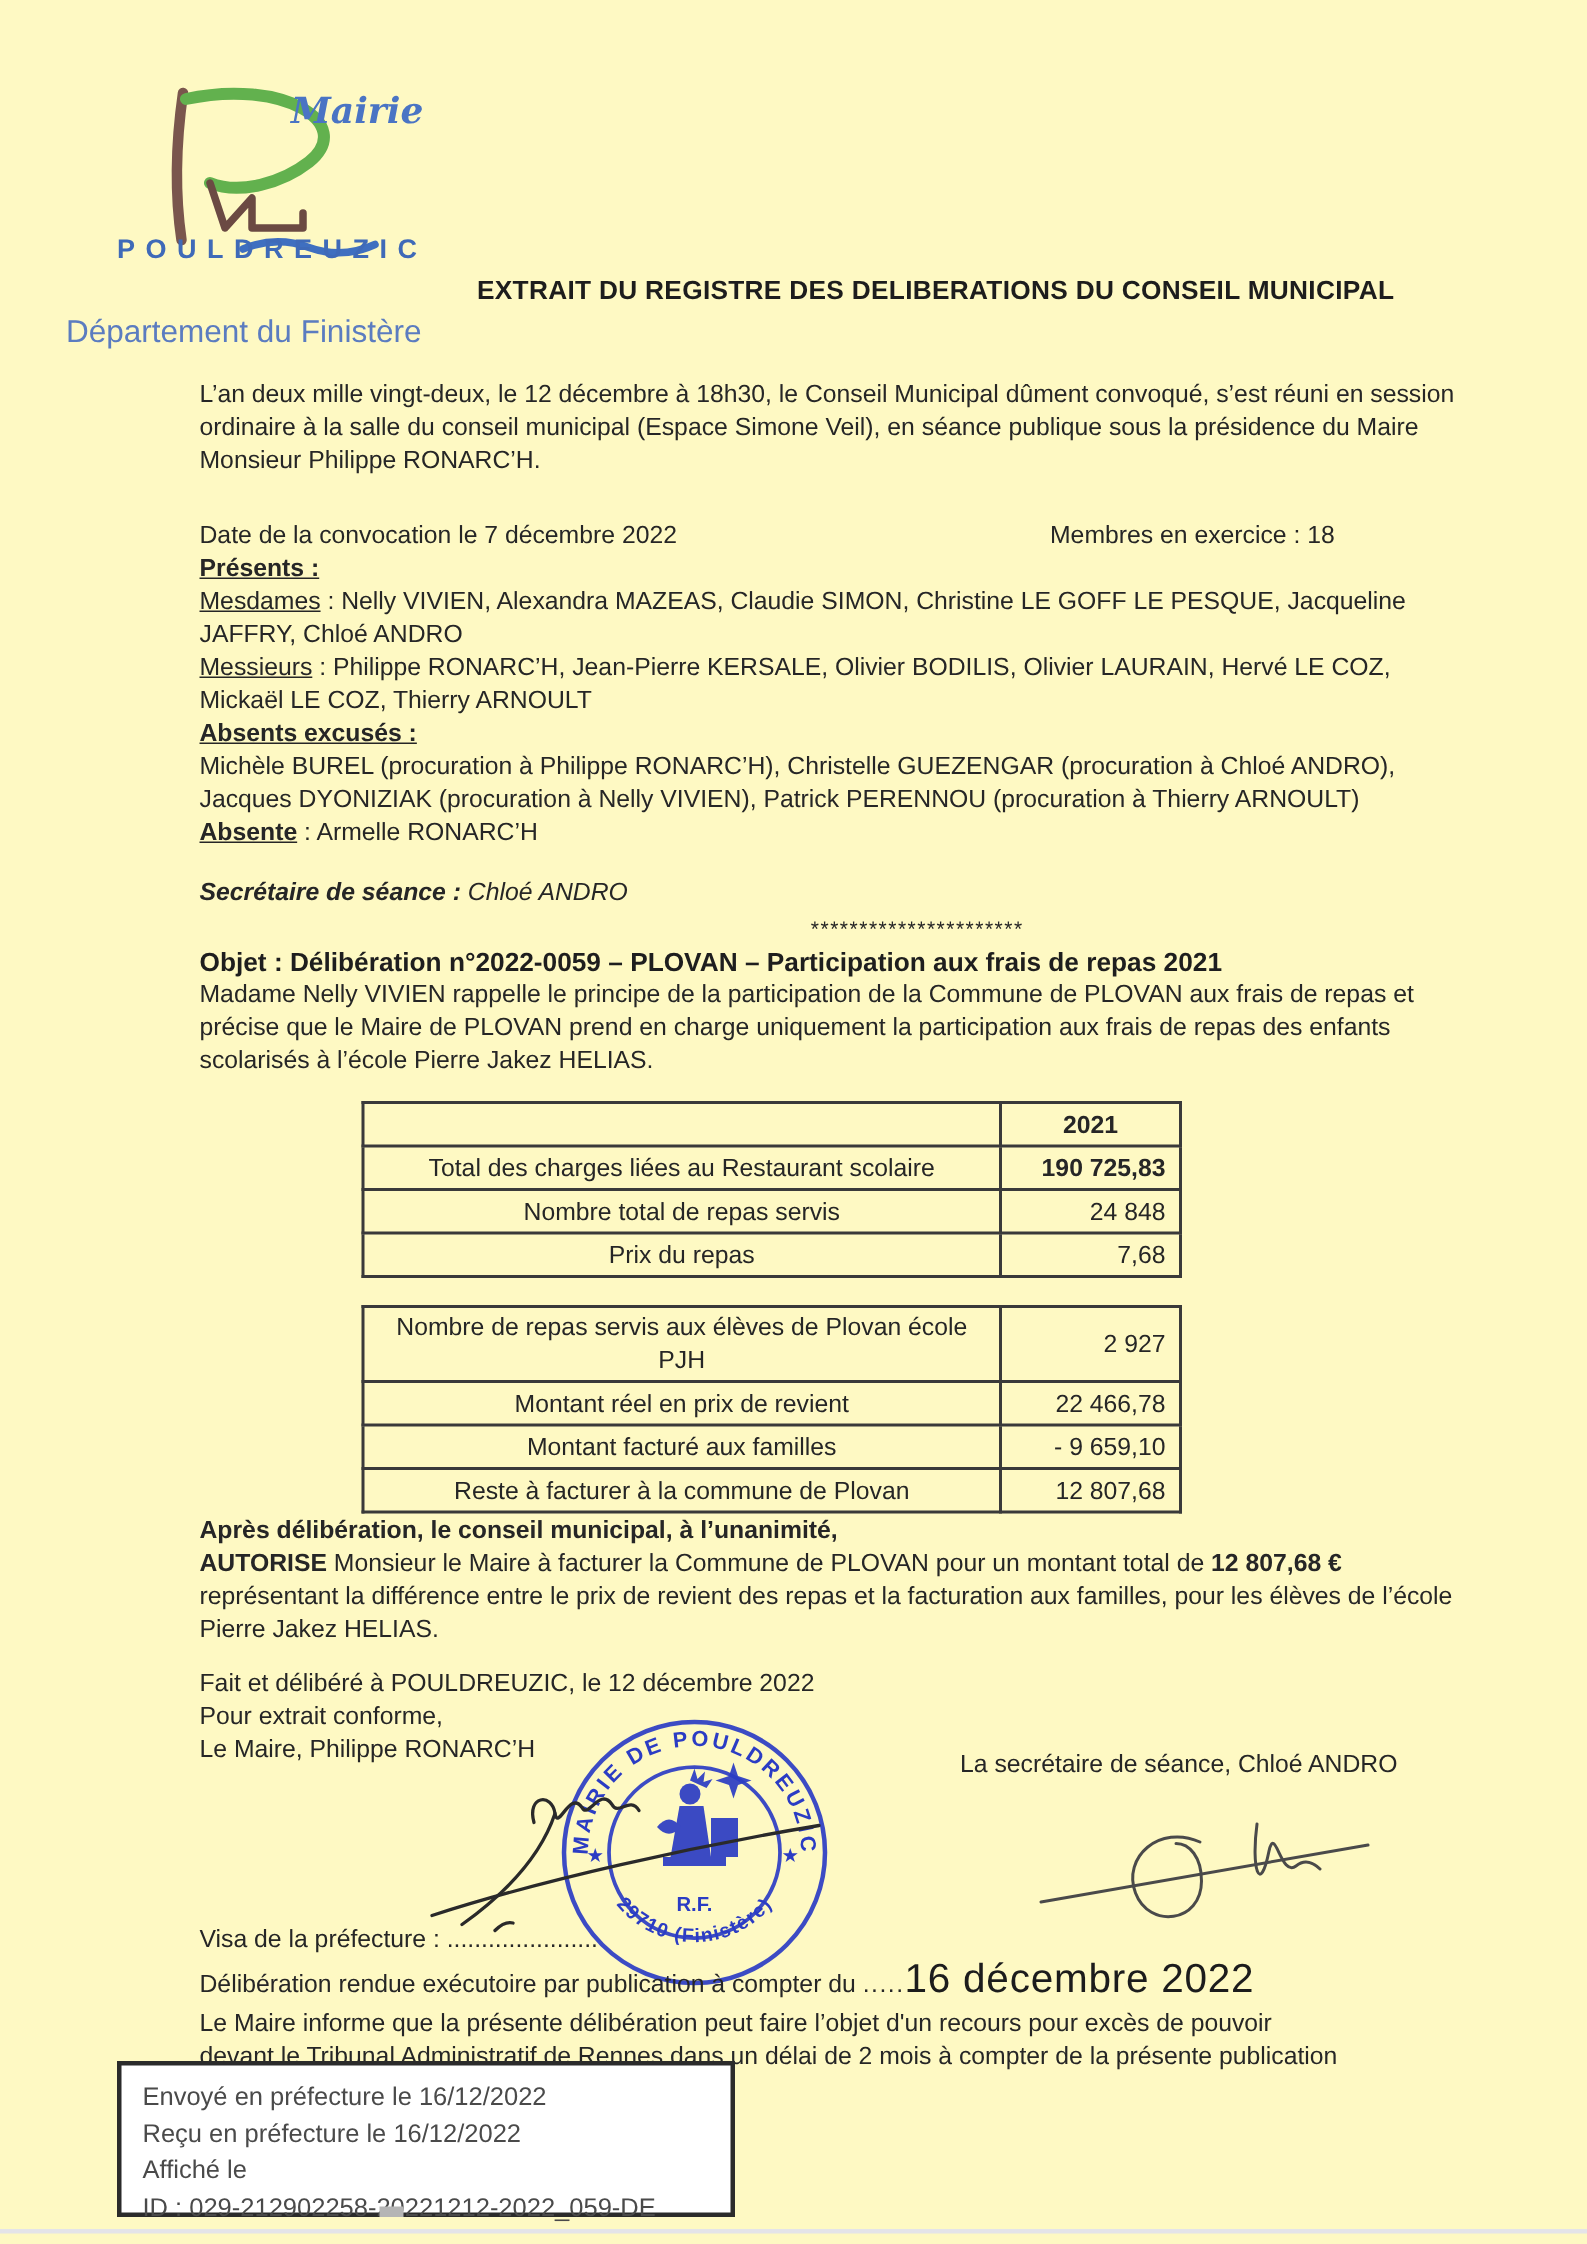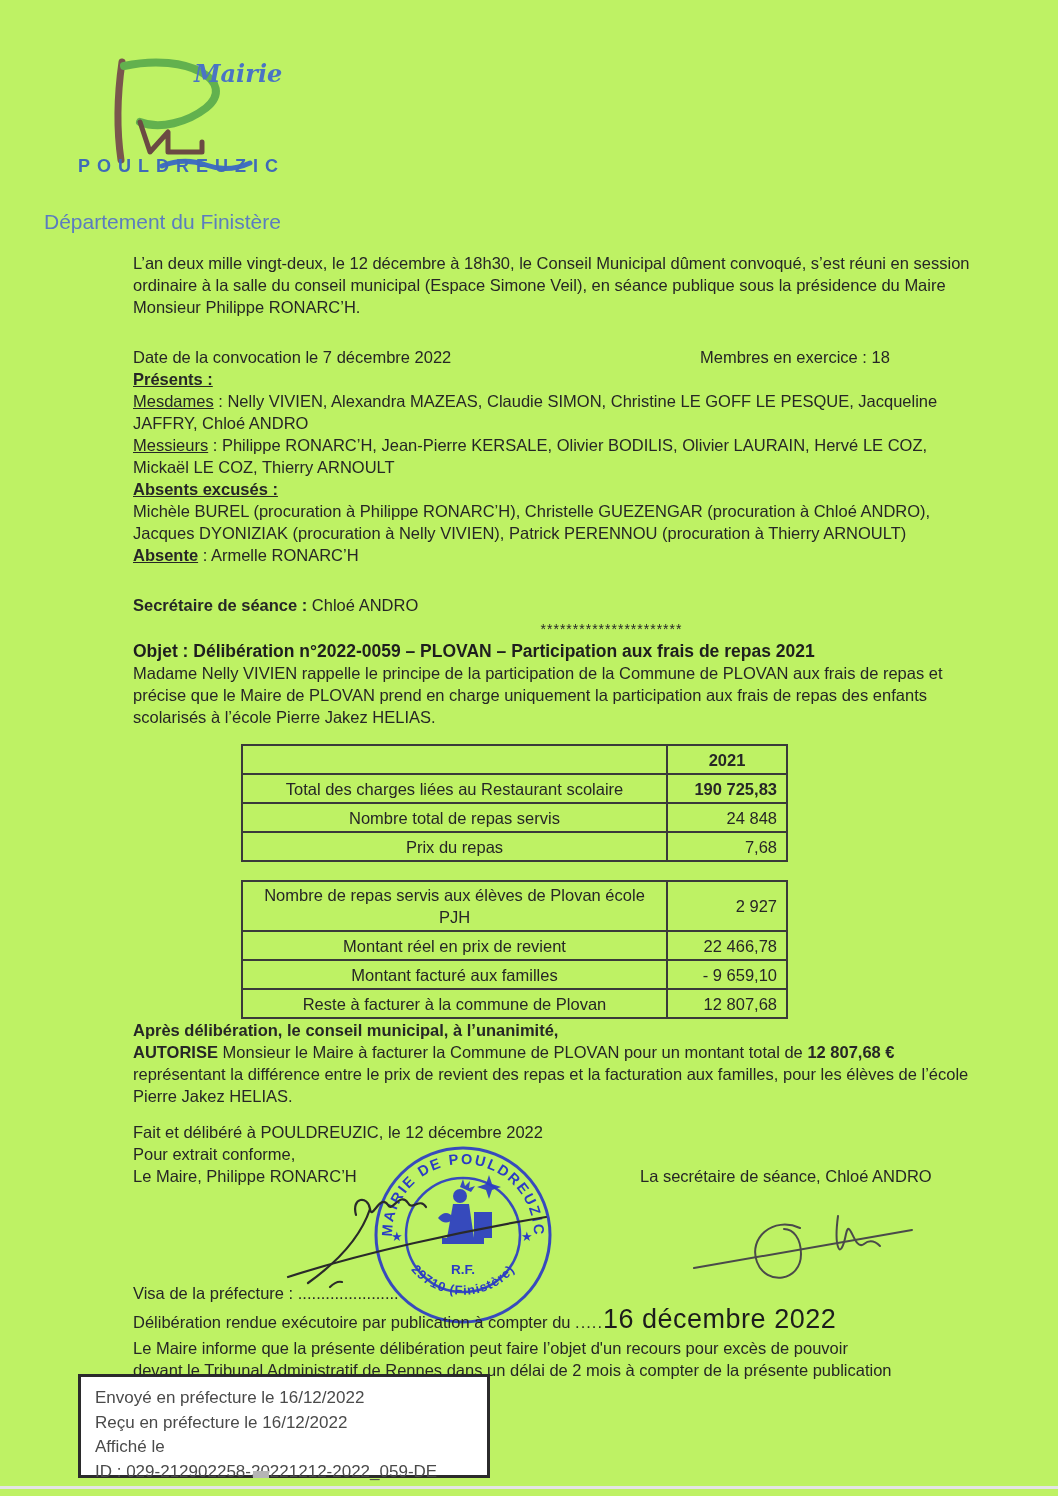--- a/index.html
+++ b/index.html
@@ -1,17 +1,17 @@
 <!DOCTYPE html>
 <html><head>
 <meta charset="utf-8">
 <style>
   html,body{margin:0;padding:0;background:#ffffff;}
   .page{
-    position:relative;width:1058px;height:1496px;background:#bef264;overflow:hidden;
+    position:relative;width:1058px;height:1496px;background:#fef9c3;overflow:hidden;
     font-family:"Liberation Sans","DejaVu Sans",sans-serif;color:#262626;
   }
   
   .logo-svg{position:absolute;left:88px;top:56px;width:200px;height:116px;}
   .commune-name{
     position:absolute;left:78px;top:156px;font-size:18px;font-weight:bold;
     letter-spacing:7px;color:#3f6ab8;
   }
   .departement{
     position:absolute;left:44px;top:210px;font-size:21px;color:#5b7cc0;font-weight:500;
@@ -41,21 +41,21 @@
     border:2px solid #3a3a3a;padding:2px 9px;height:23px;
   }
   td.lbl{width:405px;text-align:center;}
   td.val,th.val{width:100px;text-align:right;}
   th.year{text-align:center;font-weight:bold;}
   
   .unanimite{margin-top:32px;font-weight:bold;}
   .autorise{margin-top:22px;}
   
   .sig-block{margin-top:14px;position:relative;}
-  .sec-label{position:absolute;left:507px;top:44px;white-space:nowrap;}
+  .sec-label{position:absolute;left:507px;top:54px;white-space:nowrap;}
   .stamp-svg{position:absolute;left:368px;top:1140px;width:190px;height:190px;}
   .mayor-sig{position:absolute;left:278px;top:1183px;width:290px;height:112px;}
   .secretary-sig{position:absolute;left:688px;top:1198px;width:232px;height:100px;}
   
   .footer-block{position:absolute;left:133px;top:1282px;width:860px;font-size:16.5px;line-height:22px;}
   .footer-block p{margin:0;}
   .executoire{line-height:30px;white-space:nowrap;}
   .big-date{font-size:27px;color:#1c1c1c;letter-spacing:0.5px;}
   .dots{letter-spacing:1px;}
   
@@ -76,38 +76,39 @@
   <svg class="logo-svg" viewBox="0 0 200 116">
     <path d="M34,6 C30,34 28,70 33,104" fill="none" stroke="#7a564d" stroke-width="7" stroke-linecap="round"></path>
     <path d="M36,10 C100,-4 150,26 118,52 C100,66 72,74 52,66" fill="none" stroke="#62b14e" stroke-width="8" stroke-linecap="round"></path>
     <path d="M52,66 L62,96 L80,76 L80,96 L114,96 L114,86" fill="none" stroke="#6b4a43" stroke-width="5" stroke-linejoin="round" stroke-linecap="round"></path>
     <path d="M74,110 Q96,101 118,109 T162,107" fill="none" stroke="#3f6fc0" stroke-width="5" stroke-linecap="round"></path>
     <text x="106" y="26" font-family="DejaVu Serif, serif" font-style="italic" font-weight="bold" font-size="24" fill="#4a74c4">Mairie</text>
   </svg>
   <div class="commune-name">POULDREUZIC</div>
   <div class="departement">Département du Finistère</div>
 
+  <div class="doc-title">EXTRAIT DU REGISTRE DES DELIBERATIONS DU CONSEIL MUNICIPAL</div>
 
   <div class="content">
 
     <p>L’an deux mille vingt-deux, le 12 décembre à 18h30, le Conseil Municipal dûment convoqué, s’est réuni en session ordinaire à la salle du conseil municipal (Espace Simone Veil), en séance publique  sous la présidence du Maire Monsieur Philippe RONARC’H.</p>
 
     <div class="row-convocation">
       <span>Date de la convocation le 7 décembre 2022</span>
       <span class="membres">Membres en exercice : 18</span>
     </div>
 
     <p class="presents-label b u">Présents :</p>
     <p><span class="u">Mesdames</span><span> : Nelly VIVIEN, Alexandra MAZEAS, Claudie SIMON, Christine LE GOFF LE PESQUE, Jacqueline JAFFRY, Chloé ANDRO</span></p>
     <p><span class="u">Messieurs</span><span> : Philippe RONARC’H, Jean-Pierre KERSALE, Olivier BODILIS, Olivier LAURAIN, Hervé LE COZ, Mickaël LE COZ, Thierry ARNOULT</span></p>
     <p class="b u">Absents excusés :</p>
     <p>Michèle BUREL (procuration à Philippe RONARC’H), Christelle GUEZENGAR (procuration à Chloé ANDRO), Jacques DYONIZIAK (procuration à Nelly VIVIEN), Patrick PERENNOU (procuration à Thierry ARNOULT)</p>
     <p><span class="b u">Absente</span><span> : Armelle RONARC’H</span></p>
 
-    <p style="margin-top:28px;"><span class="b">Secrétaire de séance :</span><span> Chloé ANDRO</span></p>
+    <p style="margin-top:18px;font-style:italic;"><span class="b">Secrétaire de séance :</span><span> Chloé ANDRO</span></p>
 
     <div class="stars">**********************</div>
 
     <p class="objet">Objet : Délibération n°2022-0059 – PLOVAN – Participation aux frais de repas 2021</p>
 
     <p class="para">Madame Nelly VIVIEN rappelle le principe de la participation de la Commune de PLOVAN aux frais de repas et précise que le Maire de PLOVAN prend en charge uniquement la participation aux frais de repas des enfants scolarisés à l’école Pierre Jakez HELIAS.</p>
 
     <table class="deliberation t1">
       <tbody>
           <tr>

